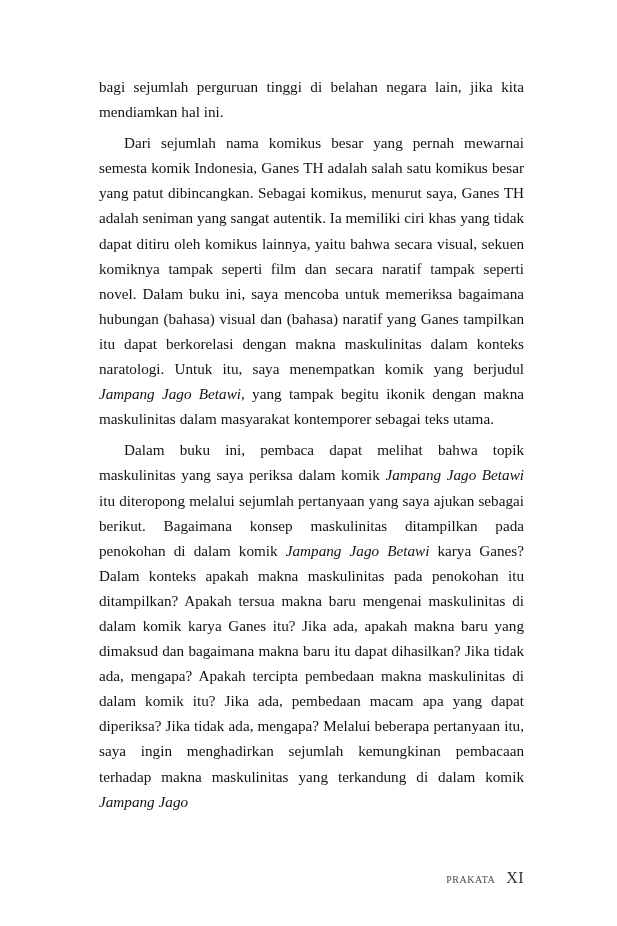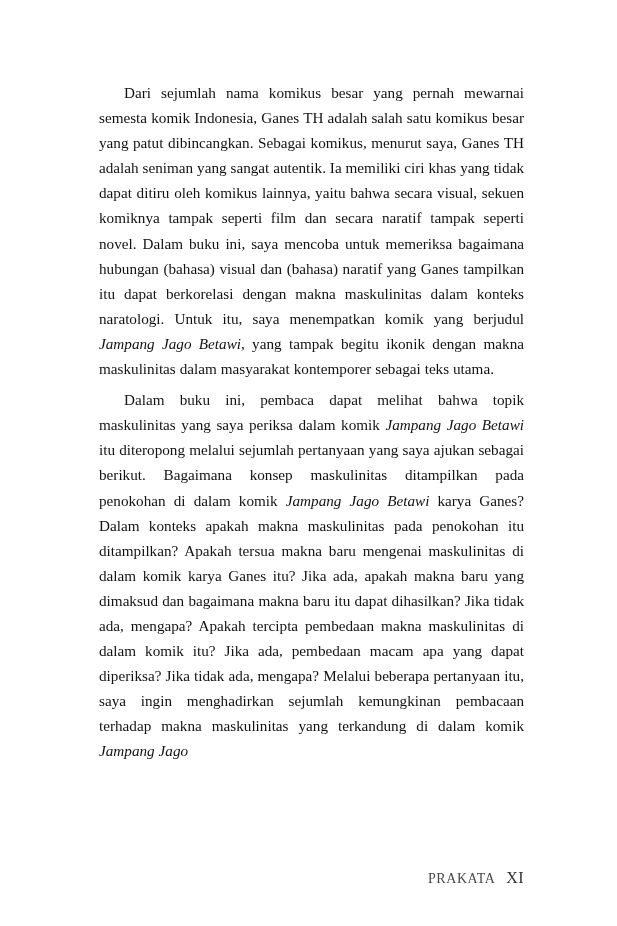--- a/index.html
+++ b/index.html
@@ -46,40 +46,41 @@
     position: absolute;
     left: 99px;
     top: 869px;
     width: 425px;
     text-align: right;
     font-family: "Liberation Serif", "DejaVu Serif", serif;
     color: #3c3c3c;
     white-space: nowrap;
   }
   .footer .label {
-    font-size: 14px;
+    font-size: 10px;
     letter-spacing: 0.55px;
     text-transform: uppercase;
     color: #4a4a4a;
   }
   .footer .folio {
     font-size: 16px;
     letter-spacing: 0.4px;
     margin-left: 7px;
     color: #333333;
     text-transform: uppercase;
   }
 </style>
 </head>
 <body>
 
 <div class="page">
 
   <div class="textblock">
 
+    <p class="para" id="p1">bagi sejumlah perguruan tinggi di belahan negara lain, jika kita mendiamkan hal ini.</p>
     <p class="para indent gap" id="p2">Dari sejumlah nama komikus besar yang pernah mewarnai semesta komik Indonesia, Ganes TH adalah salah satu komikus besar yang patut dibincangkan. Sebagai komikus, menurut saya, Ganes TH adalah seniman yang sangat autentik. Ia memiliki ciri khas yang tidak dapat ditiru oleh komikus lainnya, yaitu bahwa secara visual, sekuen komiknya tampak seperti film dan secara naratif tampak seperti novel. Dalam buku ini, saya mencoba untuk memeriksa bagaimana hubungan (bahasa) visual dan (bahasa) naratif yang Ganes tampilkan itu dapat berkorelasi dengan makna maskulinitas dalam konteks naratologi. Untuk itu, saya menempatkan komik yang berjudul <i class="title">Jampang Jago Betawi</i>, yang tampak begitu ikonik dengan makna maskulinitas dalam masyarakat kontemporer sebagai teks utama.</p>
     <p class="para indent gap" id="p3">Dalam buku ini, pembaca dapat melihat bahwa topik maskulinitas yang saya periksa dalam komik <i class="title">Jampang Jago Betawi</i> itu diteropong melalui sejumlah pertanyaan yang saya ajukan sebagai berikut. Bagaimana konsep maskulinitas ditampilkan pada penokohan di dalam komik <i class="title">Jampang Jago Betawi</i> karya Ganes? Dalam konteks apakah makna maskulinitas pada penokohan itu ditampilkan? Apakah tersua makna baru mengenai maskulinitas di dalam komik karya Ganes itu? Jika ada, apakah makna baru yang dimaksud dan bagaimana makna baru itu dapat dihasilkan? Jika tidak ada, mengapa? Apakah tercipta pembedaan makna maskulinitas di dalam komik itu? Jika ada, pembedaan macam apa yang dapat diperiksa? Jika tidak ada, mengapa? Melalui beberapa pertanyaan itu, saya ingin menghadirkan sejumlah kemungkinan pembacaan terhadap makna maskulinitas yang terkandung di dalam komik <i class="title">Jampang Jago</i></p>
 
   </div>
 
   <div class="footer">
     <span class="label">Prakata</span>
     <span class="folio">XI</span>
   </div>
 

